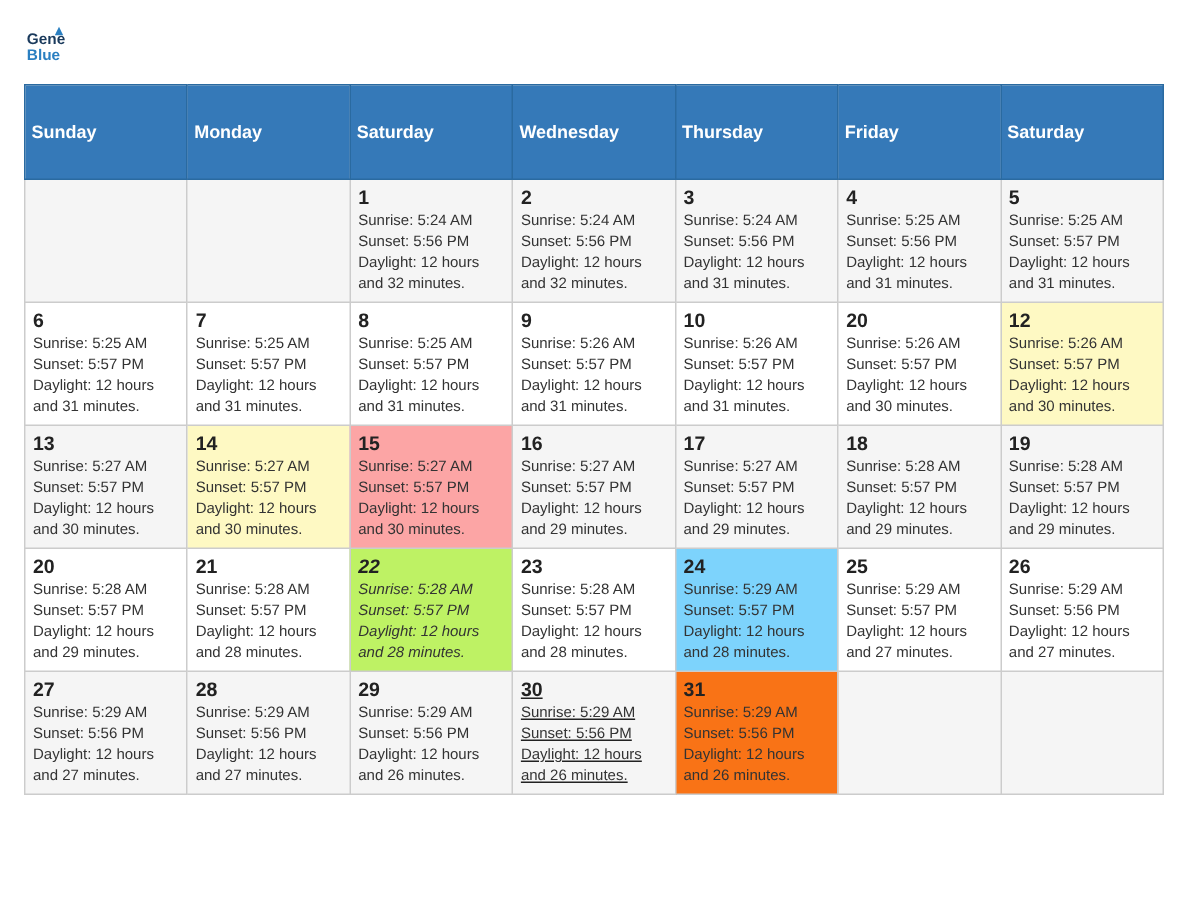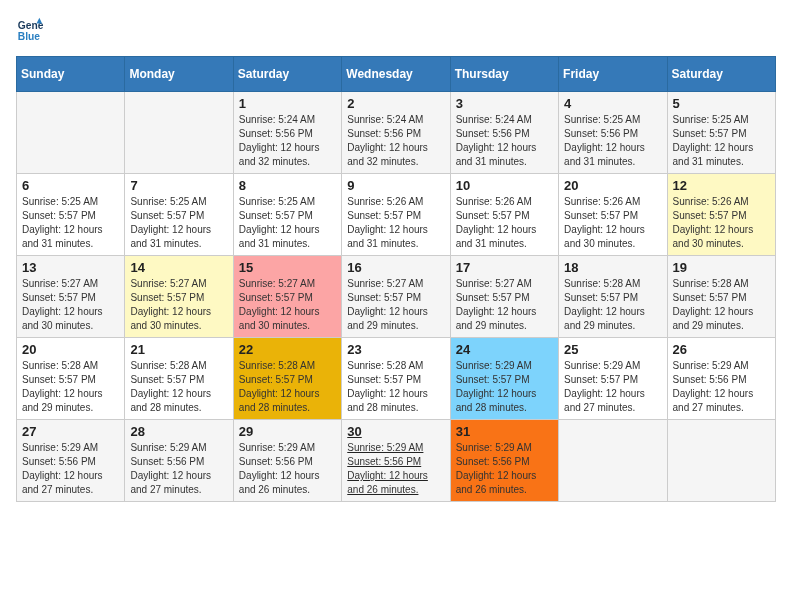--- a/index.html
+++ b/index.html
@@ -42,21 +42,21 @@
     .calendar {
       width: 100%;
       border-collapse: collapse;
       border: 1px solid #ccc;
     }
     .calendar th {
       background: #3579b8;
       color: #fff;
       font-size: 12px;
       font-weight: bold;
-      padding: 10px 4px;
+      padding: 24px 4px;
       text-align: left;
       border: 1px solid #2a6aa0;
     }
     .calendar td {
       vertical-align: top;
       border: 1px solid #ccc;
       padding: 4px 5px;
       width: 108px;
       min-height: 80px;
       background: #fff;
@@ -264,21 +264,21 @@
 Daylight: 12 hours
 and 29 minutes.</div>
         </td>
         <td style="background: rgb(255, 255, 255);">
           <span class="day-num">21</span>
           <div class="day-info" style="white-space: pre-line;">Sunrise: 5:28 AM
 Sunset: 5:57 PM
 Daylight: 12 hours
 and 28 minutes.</div>
         </td>
-        <td style="background: #eab308;">
+        <td style="background: #bef264; font-style: italic;">
           <span class="day-num">22</span>
           <div class="day-info" style="white-space: pre-line;">Sunrise: 5:28 AM
 Sunset: 5:57 PM
 Daylight: 12 hours
 and 28 minutes.</div>
         </td>
         <td style="background: rgb(255, 255, 255);">
           <span class="day-num">23</span>
           <div class="day-info" style="white-space: pre-line;">Sunrise: 5:28 AM
 Sunset: 5:57 PM

